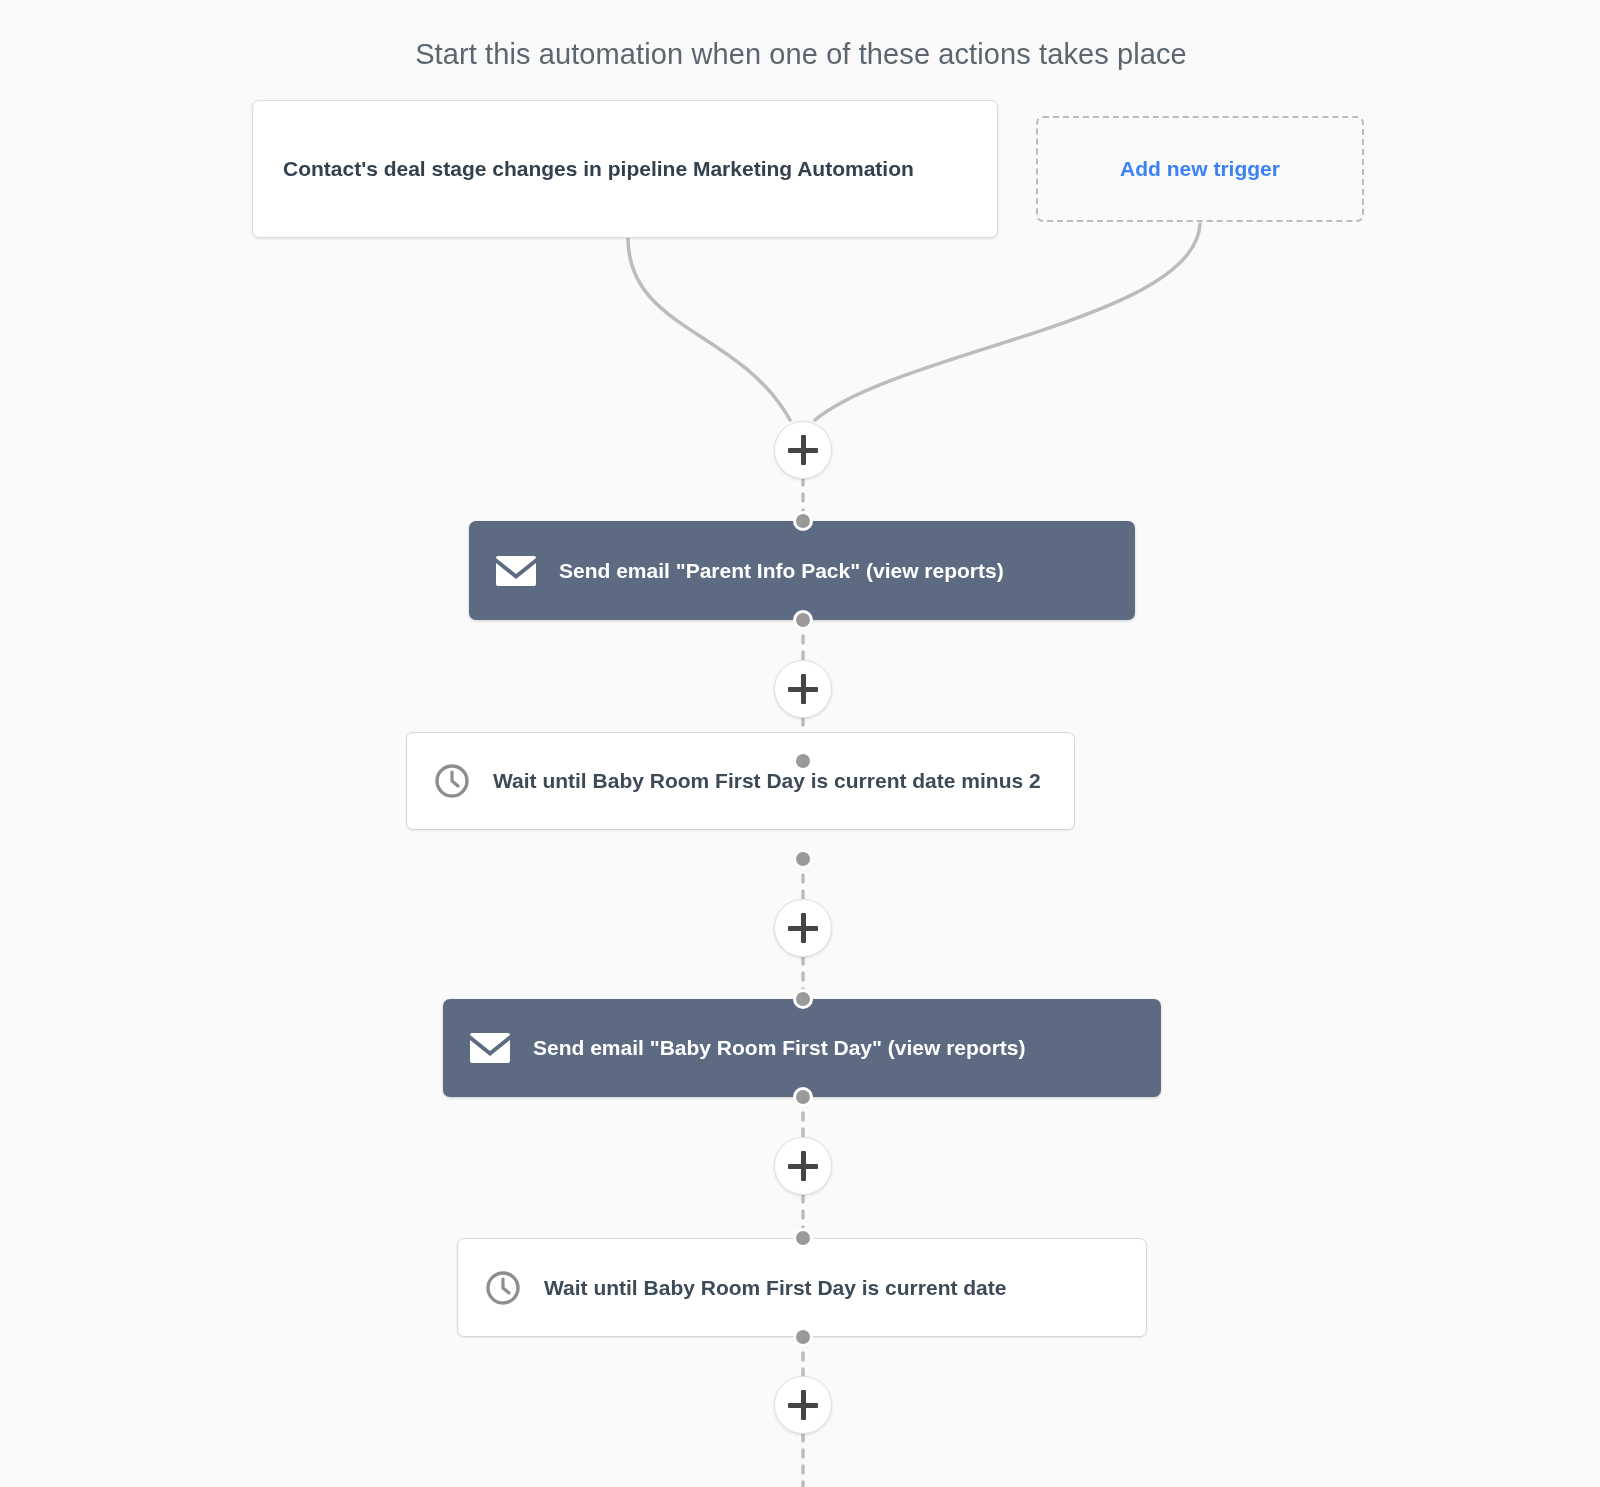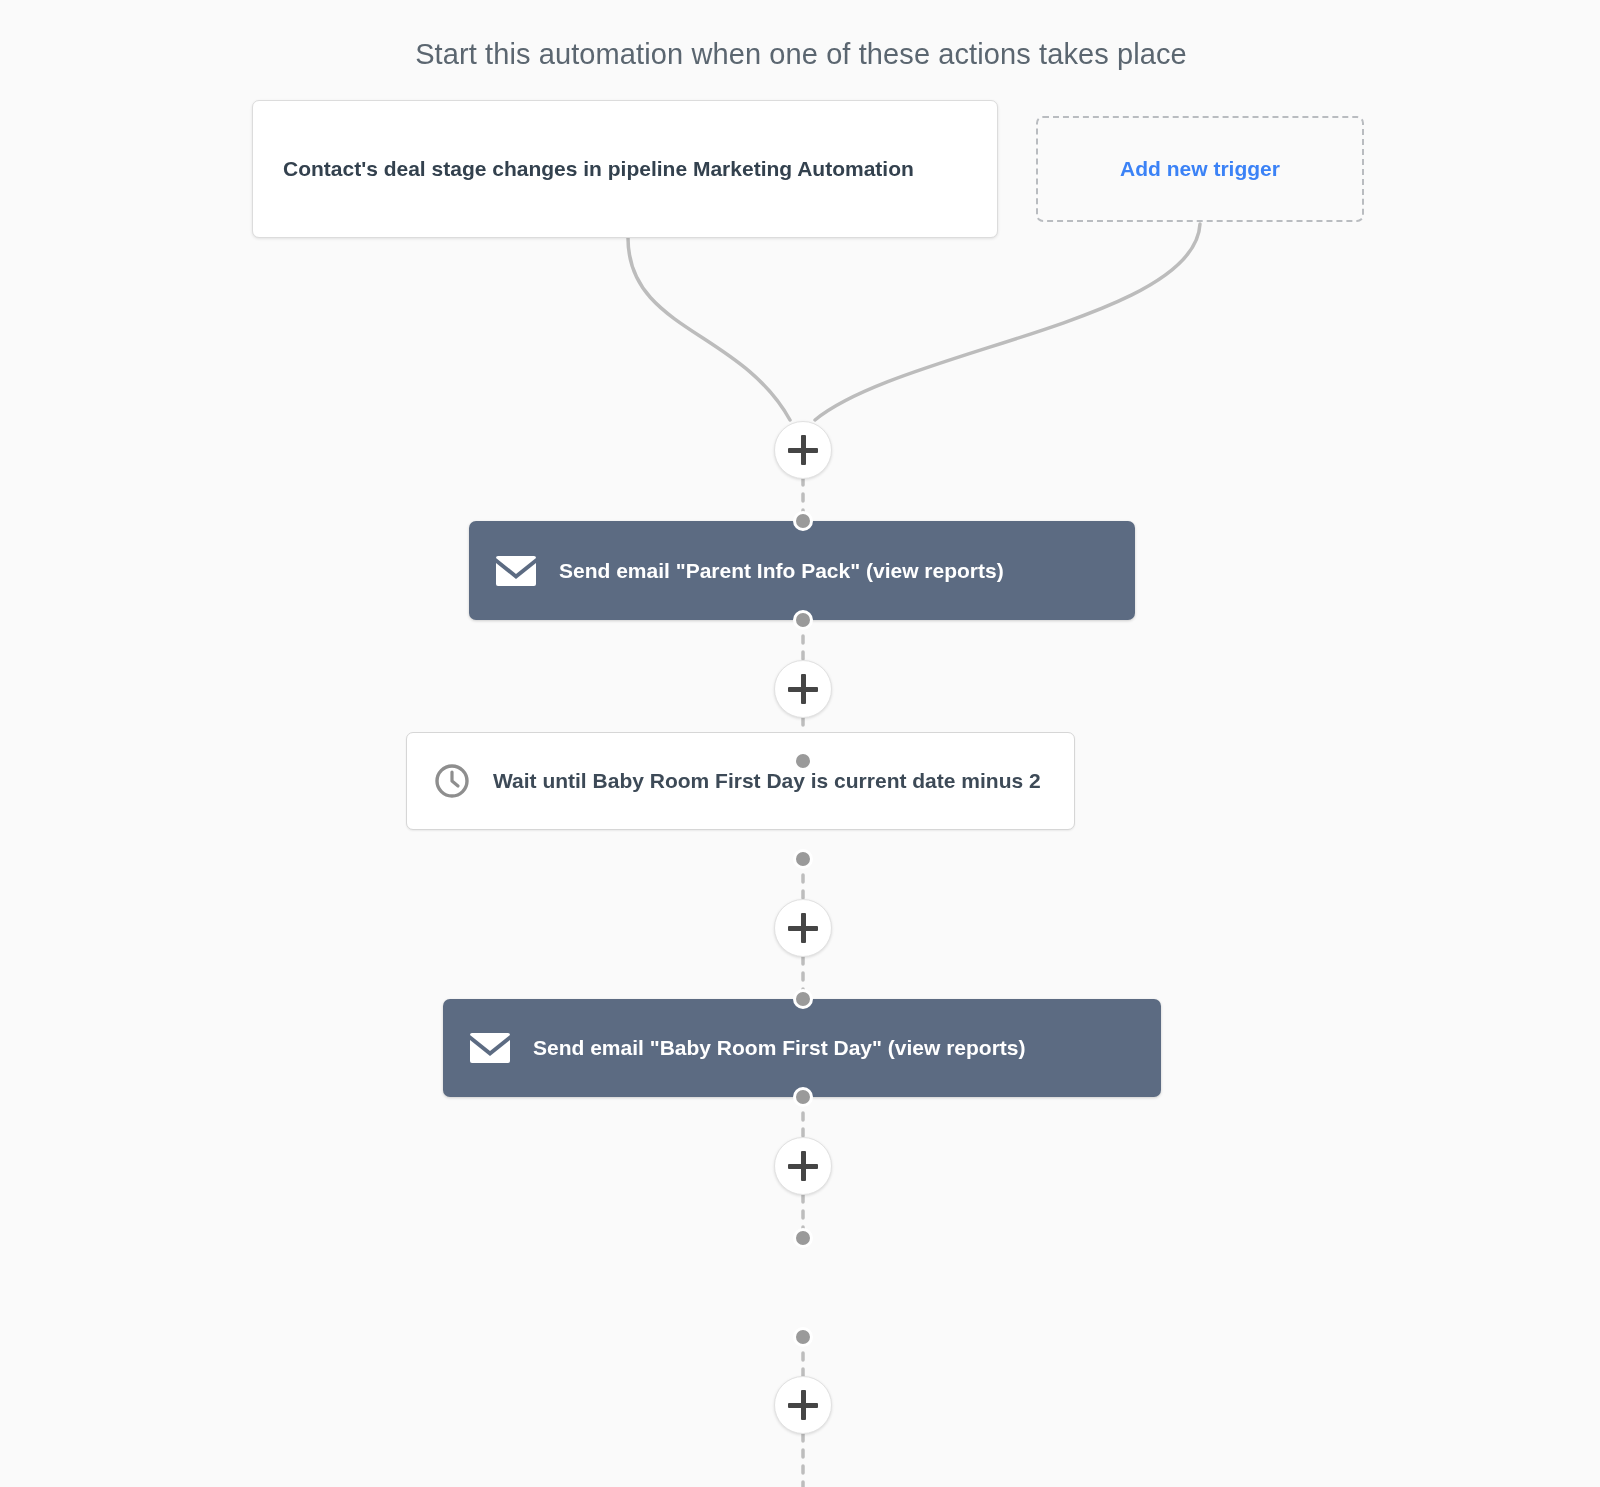--- a/index.html
+++ b/index.html
@@ -258,20 +258,29 @@
 
   <div class="conn-dot" style="left:793px; top:1087px;"></div>
 
   <div class="plus-btn" style="left:774px; top:1137px;">
     <span class="bar-h"></span>
     <span class="bar-v"></span>
   </div>
 
   <div class="conn-dot" style="left:793px; top:1228px;"></div>
 
+  <div class="node wait-box" style="left:457px; top:1238px; width:690px; height:99px;">
+    <span class="icon-wrap">
+      <svg width="38" height="38" viewBox="0 0 38 38">
+        <circle cx="19" cy="19" r="15" fill="none" stroke="#8e8e8e" stroke-width="3.4"></circle>
+        <path d="M19 10 L19 19 L25 24" fill="none" stroke="#8e8e8e" stroke-width="3.2" stroke-linecap="round" stroke-linejoin="round"></path>
+      </svg>
+    </span>
+    <span class="node-label">Wait until Baby Room First Day is current date</span>
+  </div>
 
   <div class="conn-dot" style="left:793px; top:1327px;"></div>
 
   <div class="plus-btn" style="left:774px; top:1376px;">
     <span class="bar-h"></span>
     <span class="bar-v"></span>
   </div>
 
 </div>
 

